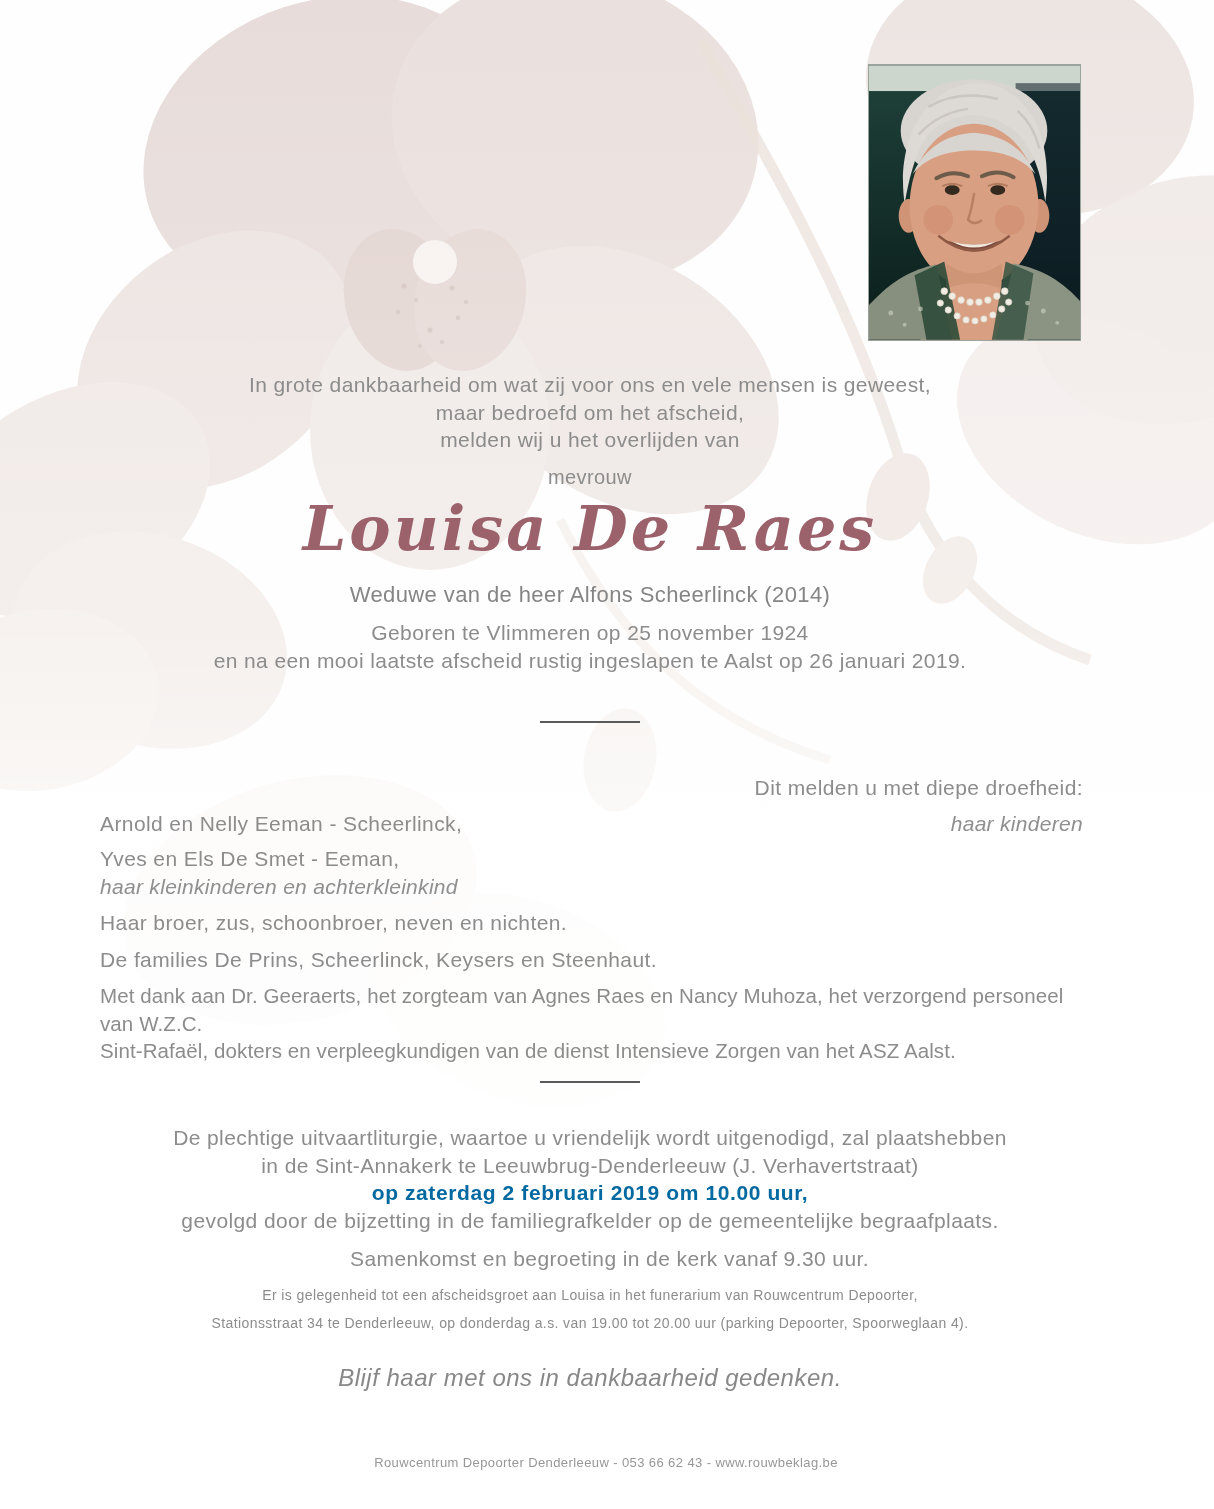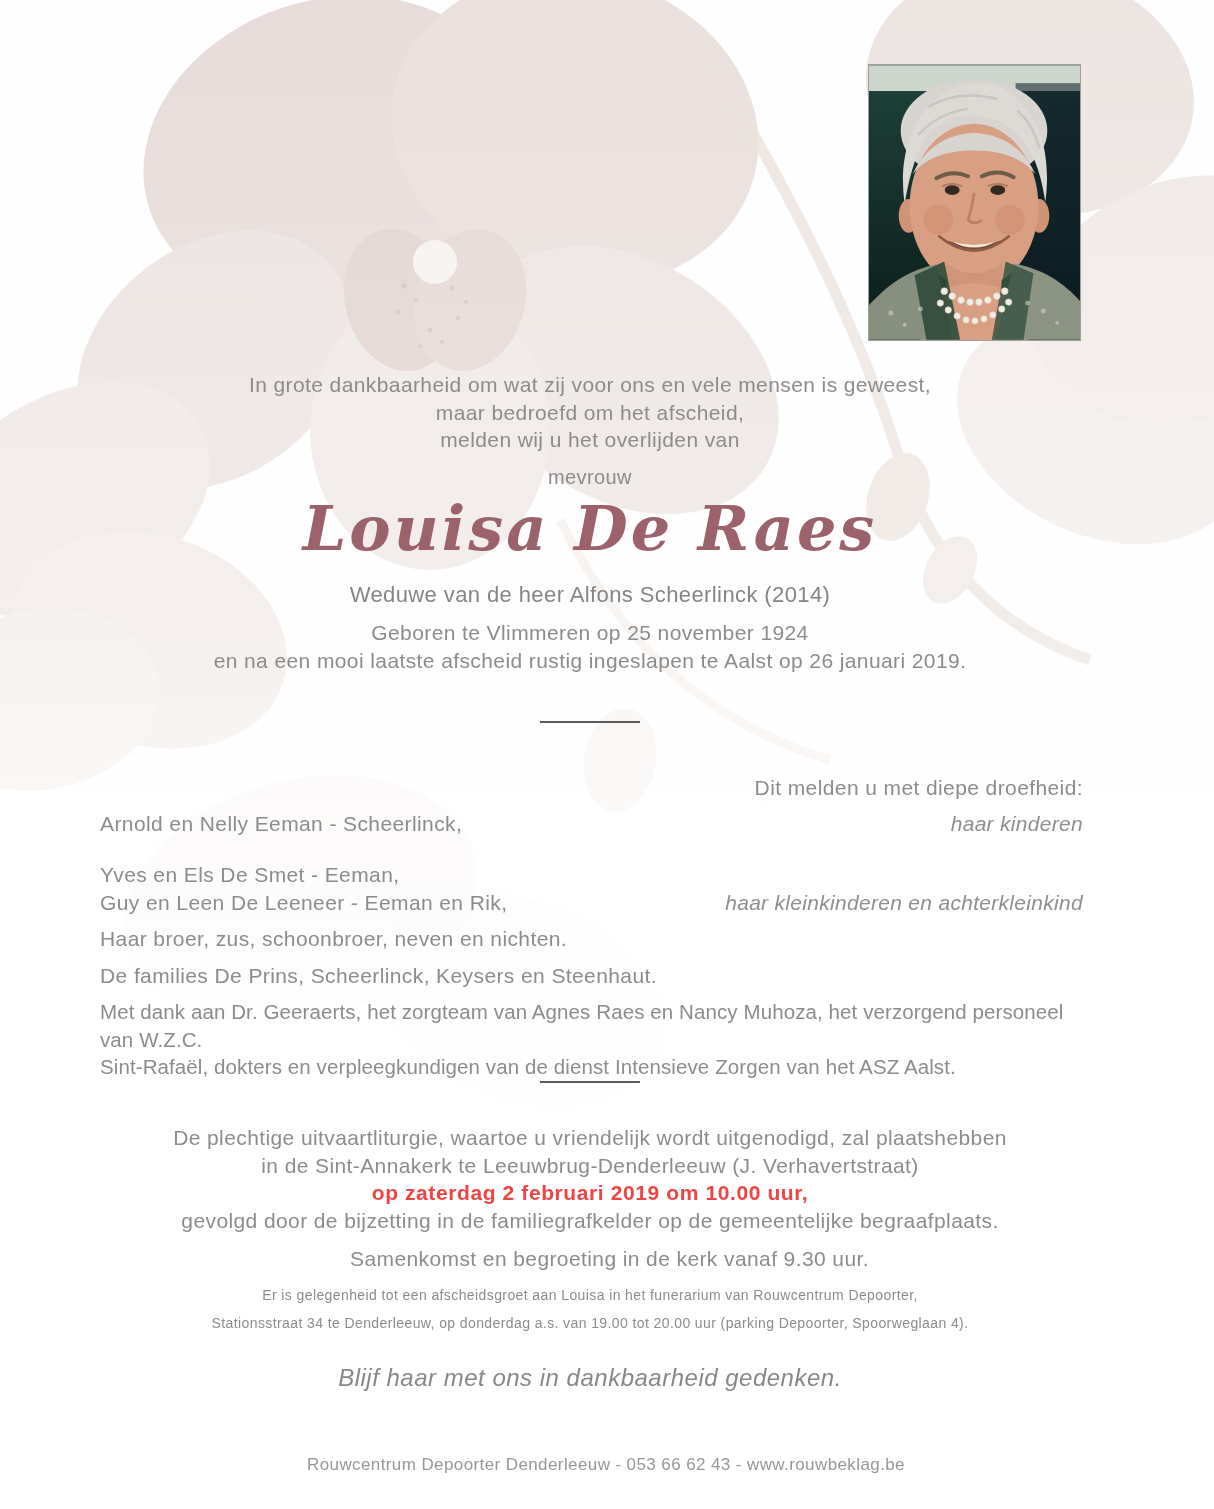--- a/index.html
+++ b/index.html
@@ -79,50 +79,50 @@
     left: 100px;
     width: 983px;
     top: 774px;
   }
   .family .heading { margin-bottom: 8px; text-align: right; }
   .frow {
     display: flex;
     justify-content: space-between;
     align-items: baseline;
   }
-  .frow.mb8 { margin-bottom: 24px; }
+  .frow.mb8 { margin-bottom: 8px; }
   .frow.mb9 { margin-bottom: 9px; }
   .frow .right-label {
     font-style: italic;
     color: #8f8f8f;
     letter-spacing: 0.3px;
   }
   .ack {
     font-size: 20.5px;
     line-height: 27.5px;
     letter-spacing: 0.1px;
     text-align: left;
   }
 
   .ceremony { top: 1124px; }
   .ceremony .bold {
     font-weight: bold;
-    color: #ef4444;
+    color: #0369a1;
     letter-spacing: 0.6px;
   }
   .gathering { top: 1245px; padding-left: 39px; }
   .farewell { top: 1281px; font-size: 14px; line-height: 28px; }
   .closing {
     top: 1364px;
     font-style: italic;
     font-size: 24px;
     color: #888888;
     letter-spacing: 0.5px;
   }
-  .footer { top: 1455px; font-size: 17px; color: #979797; letter-spacing: 0.4px; padding-left: 32px; }
+  .footer { top: 1455px; font-size: 13px; color: #979797; letter-spacing: 0.4px; padding-left: 32px; }
 </style>
 </head>
 <body>
 
 <div class="page">
 
   <svg class="bg-orchids" viewBox="0 0 1214 1509" xmlns="http://www.w3.org/2000/svg" aria-hidden="true">
     <defs>
       <linearGradient id="fade" x1="0" y1="0" x2="0" y2="1">
         <stop offset="0" stop-color="#ffffff" stop-opacity="0"></stop>
@@ -274,21 +274,20 @@
 
       <div class="frow mb8">
         <span>Arnold en Nelly Eeman - Scheerlinck,</span>
         <span class="right-label">haar kinderen</span>
       </div>
       <div class="frow">
         <span>Yves en Els De Smet - Eeman,</span>
         <span class="right-label"></span>
       </div>
       <div class="frow mb9">
-        <span>Guy en Leen De Leeneer - Eeman en Rik,</span>
         <span class="right-label">haar kleinkinderen en achterkleinkind</span>
       </div>
       <div class="frow mb9">
         <span>Haar broer, zus, schoonbroer, neven en nichten.</span>
         <span class="right-label"></span>
       </div>
       <div class="frow mb9">
         <span>De families De Prins, Scheerlinck, Keysers en Steenhaut.</span>
         <span class="right-label"></span>
       </div>

